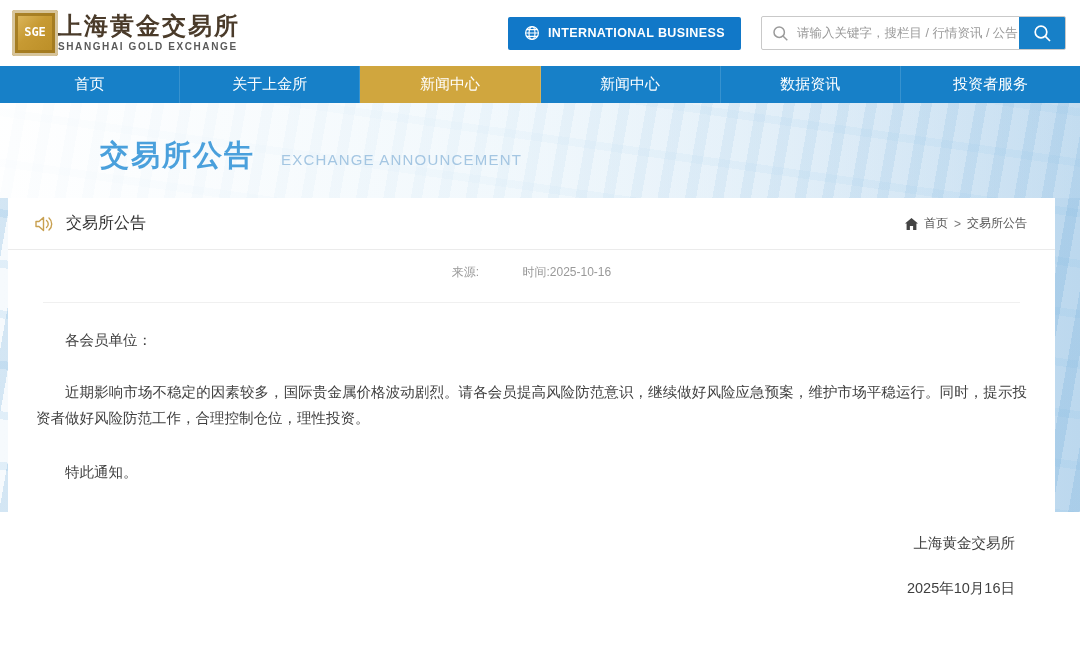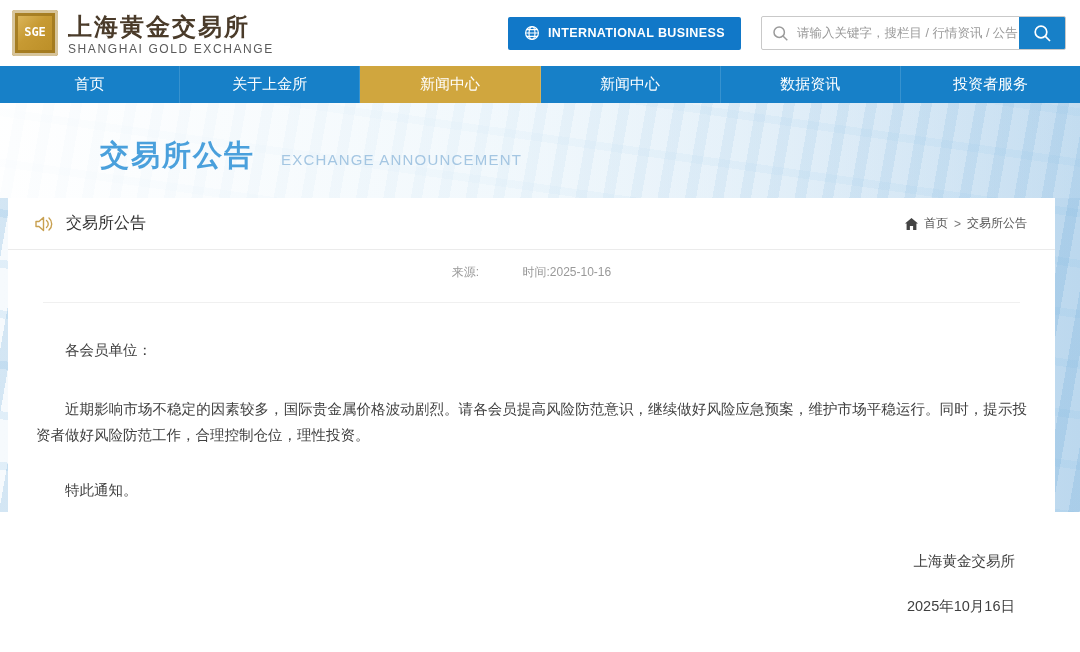--- a/index.html
+++ b/index.html
@@ -2,31 +2,31 @@
 <html><head>
 <meta charset="utf-8">
 <style>
   * { margin:0; padding:0; box-sizing:border-box; }
   html,body { width:1080px; height:652px; overflow:hidden;
     font-family:"Liberation Sans","DejaVu Sans",sans-serif; background:#fff; }
 
   
   .topbar { height:66px; background:#fff; display:flex; align-items:center;
     justify-content:space-between; padding:0 14px 0 12px; }
-  .logo { display:flex; align-items:flex-end; gap:10px; }
+  .logo { display:flex; align-items:center; }
   .logo-mark { width:46px; height:46px; border-radius:3px;
     background:linear-gradient(135deg,#e3c06a 0%,#c79a33 45%,#b98c25 100%);
     box-shadow:inset 0 0 0 3px rgba(255,255,255,.55), inset 0 0 0 6px rgba(160,120,30,.85);
     display:flex; align-items:center; justify-content:center; }
   .logo-mark span { color:#fff; font-weight:bold; font-size:12px; line-height:.82;
     font-family:"DejaVu Sans Mono",monospace; display:flex; flex-direction:column;
     align-items:center; transform:scaleY(1.05); }
   .logo-cn { font-size:24px; color:#4a3b2a; font-weight:bold;
     font-family:"DejaVu Serif","Liberation Serif",serif; letter-spacing:2px; line-height:1; }
-  .logo-en { font-size:12px; color:#5a5a5a; font-weight:normal; letter-spacing:1.6px; margin-top:3px; }
+  .logo-en { font-size:10px; color:#5a5a5a; font-weight:bold; letter-spacing:1.6px; margin-top:3px; }
   .top-right { display:flex; align-items:center; gap:20px; }
   .intl-btn { display:flex; align-items:center; gap:8px; background:#1178c8; color:#fff;
     border:none; height:33px; padding:0 16px; font-size:12.5px; font-weight:bold;
     border-radius:2px; cursor:pointer; letter-spacing:.4px; }
   .searchbox { display:flex; align-items:center; height:34px; border:1px solid #c9c9c9;
     border-radius:2px; overflow:hidden; background:#fff; }
   .searchbox .lens { padding:0 8px 0 10px; display:flex; align-items:center; }
   .searchbox input { border:none; outline:none; width:222px; height:100%;
     font-size:12.5px; color:#333; }
   .searchbox input::placeholder { color:#9a9a9a; }
@@ -64,22 +64,22 @@
   .breadcrumb .sep { color:#777; }
 
   .article { padding:0 28px; }
   .art-title { text-align:center; color:#e60000; font-size:21px; font-weight:bold;
     margin-top:34px; letter-spacing:.5px; }
   .meta { text-align:center; margin-top:14px; font-size:12px; color:#999; }
   .meta .m { margin:0 20px; }
   .divider { border:none; border-top:1px solid #f0f0f0; margin:21px 7px 0; }
   .body-p { font-size:14.5px; color:#3f3f3f; line-height:1.75; text-indent:2em;
     text-align:justify; }
-  .p1 { margin-top:35px; }
-  .p2 { margin-top:35px;font-family:Liberation Mono, monospace; }
+  .p1 { margin-top:25px; }
+  .p2 { margin-top:27px; }
   .p3 { margin-top:29px; }
   .sign { text-align:right; font-size:14.5px; color:#3f3f3f; margin-top:48px; padding-right:12px; }
   .sig-date { text-align:right; font-size:14.5px; color:#3f3f3f; margin-top:26px; padding-right:12px; }
 
   svg { display:block; }
 </style>
 </head>
 <body>
 
 <header class="topbar">

